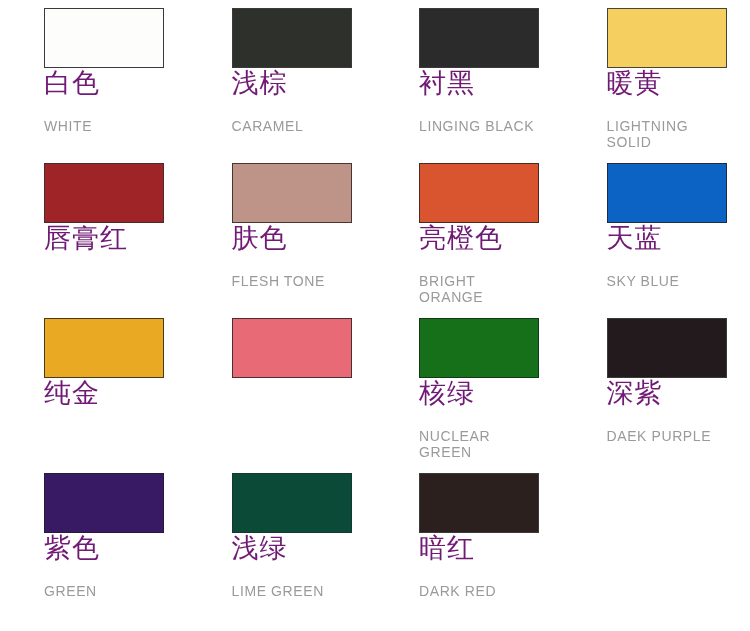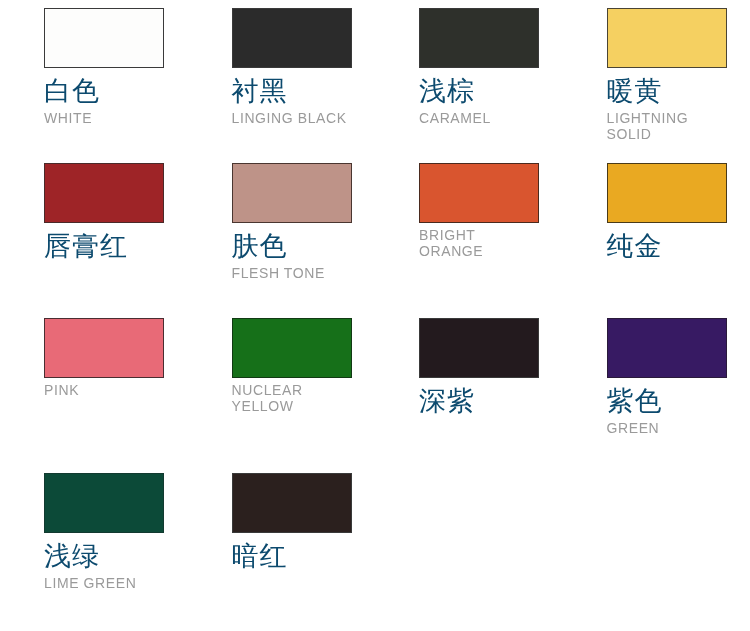--- a/index.html
+++ b/index.html
@@ -29,99 +29,107 @@
   .swatch-chip {
     width: 120px;
     height: 60px;
     border: 1px solid #3a3a3a;
     box-sizing: border-box;
     display: block;
   }
   .swatch-name-cn {
     font-size: 27px;
     line-height: 30px;
-    color: #0c4a6e;
-    margin-top: 8px;
+    color: #701a75;
+    margin-top: 0;
     letter-spacing: 1px;
     white-space: nowrap;
     font-weight: 400;
   }
   .swatch-name-en {
     font-size: 14px;
     line-height: 16px;
     color: #9a9a9a;
-    margin-top: 4px;
+    margin-top: 20px;
     letter-spacing: 0.6px;
     white-space: pre-line;
     font-weight: 400;
   }
 </style>
 </head>
 <body>
 
 <div class="swatch-grid">
     <div class="swatch-cell">
       <div class="swatch-chip" style="background: rgb(253, 253, 252); border-color: rgb(58, 58, 58);"></div>
       <div class="swatch-name-cn">白色</div>
       <div class="swatch-name-en">WHITE</div>
     </div>
     <div class="swatch-cell">
+      <div class="swatch-chip" style="background: rgb(46, 48, 43); border-color: rgb(58, 58, 58);"></div>
+      <div class="swatch-name-cn">浅棕</div>
+      <div class="swatch-name-en">CARAMEL</div>
+    </div>
+    <div class="swatch-cell">
       <div class="swatch-chip" style="background: rgb(43, 43, 43); border-color: rgb(58, 58, 58);"></div>
       <div class="swatch-name-cn">衬黑</div>
       <div class="swatch-name-en">LINGING BLACK</div>
-    </div>
-    <div class="swatch-cell">
-      <div class="swatch-chip" style="background: rgb(46, 48, 43); border-color: rgb(58, 58, 58);"></div>
-      <div class="swatch-name-cn">浅棕</div>
-      <div class="swatch-name-en">CARAMEL</div>
     </div>
     <div class="swatch-cell">
       <div class="swatch-chip" style="background: rgb(245, 208, 97); border-color: rgb(74, 68, 52);"></div>
       <div class="swatch-name-cn">暖黄</div>
       <div class="swatch-name-en">LIGHTNING
 SOLID</div>
     </div>
     <div class="swatch-cell">
       <div class="swatch-chip" style="background: rgb(158, 36, 39); border-color: rgb(74, 42, 42);"></div>
       <div class="swatch-name-cn">唇膏红</div>
     </div>
     <div class="swatch-cell">
       <div class="swatch-chip" style="background: rgb(190, 147, 136); border-color: rgb(74, 54, 48);"></div>
       <div class="swatch-name-cn">肤色</div>
       <div class="swatch-name-en">FLESH TONE</div>
     </div>
     <div class="swatch-cell">
       <div class="swatch-chip" style="background: rgb(217, 85, 47); border-color: rgb(74, 42, 30);"></div>
+      <div class="swatch-name-cn">亮橙色</div>
       <div class="swatch-name-en">BRIGHT
 ORANGE</div>
+    </div>
+    <div class="swatch-cell">
+      <div class="swatch-chip" style="background: rgb(13, 99, 196); border-color: rgb(26, 46, 74);"></div>
+      <div class="swatch-name-cn">天蓝</div>
+      <div class="swatch-name-en">SKY BLUE</div>
     </div>
     <div class="swatch-cell">
       <div class="swatch-chip" style="background: rgb(233, 169, 34); border-color: rgb(74, 58, 24);"></div>
       <div class="swatch-name-cn">纯金</div>
     </div>
     <div class="swatch-cell">
       <div class="swatch-chip" style="background: rgb(232, 106, 119); border-color: rgb(74, 46, 50);"></div>
-      <div class="swatch-name-en">PINK</div>
     </div>
     <div class="swatch-cell">
       <div class="swatch-chip" style="background: rgb(22, 112, 25); border-color: rgb(18, 58, 20);"></div>
+      <div class="swatch-name-cn">核绿</div>
       <div class="swatch-name-en">NUCLEAR
-YELLOW</div>
+GREEN</div>
     </div>
     <div class="swatch-cell">
       <div class="swatch-chip" style="background: rgb(35, 26, 30); border-color: rgb(58, 58, 58);"></div>
       <div class="swatch-name-cn">深紫</div>
+      <div class="swatch-name-en">DAEK PURPLE</div>
     </div>
     <div class="swatch-cell">
       <div class="swatch-chip" style="background: rgb(55, 26, 99); border-color: rgb(42, 26, 58);"></div>
       <div class="swatch-name-cn">紫色</div>
       <div class="swatch-name-en">GREEN</div>
     </div>
     <div class="swatch-cell">
       <div class="swatch-chip" style="background: rgb(12, 74, 56); border-color: rgb(18, 58, 48);"></div>
       <div class="swatch-name-cn">浅绿</div>
       <div class="swatch-name-en">LIME GREEN</div>
     </div>
     <div class="swatch-cell">
       <div class="swatch-chip" style="background: rgb(43, 32, 30); border-color: rgb(58, 58, 58);"></div>
       <div class="swatch-name-cn">暗红</div>
+      <div class="swatch-name-en">DARK RED</div>
     </div>
   </div>
 
 </body></html>

